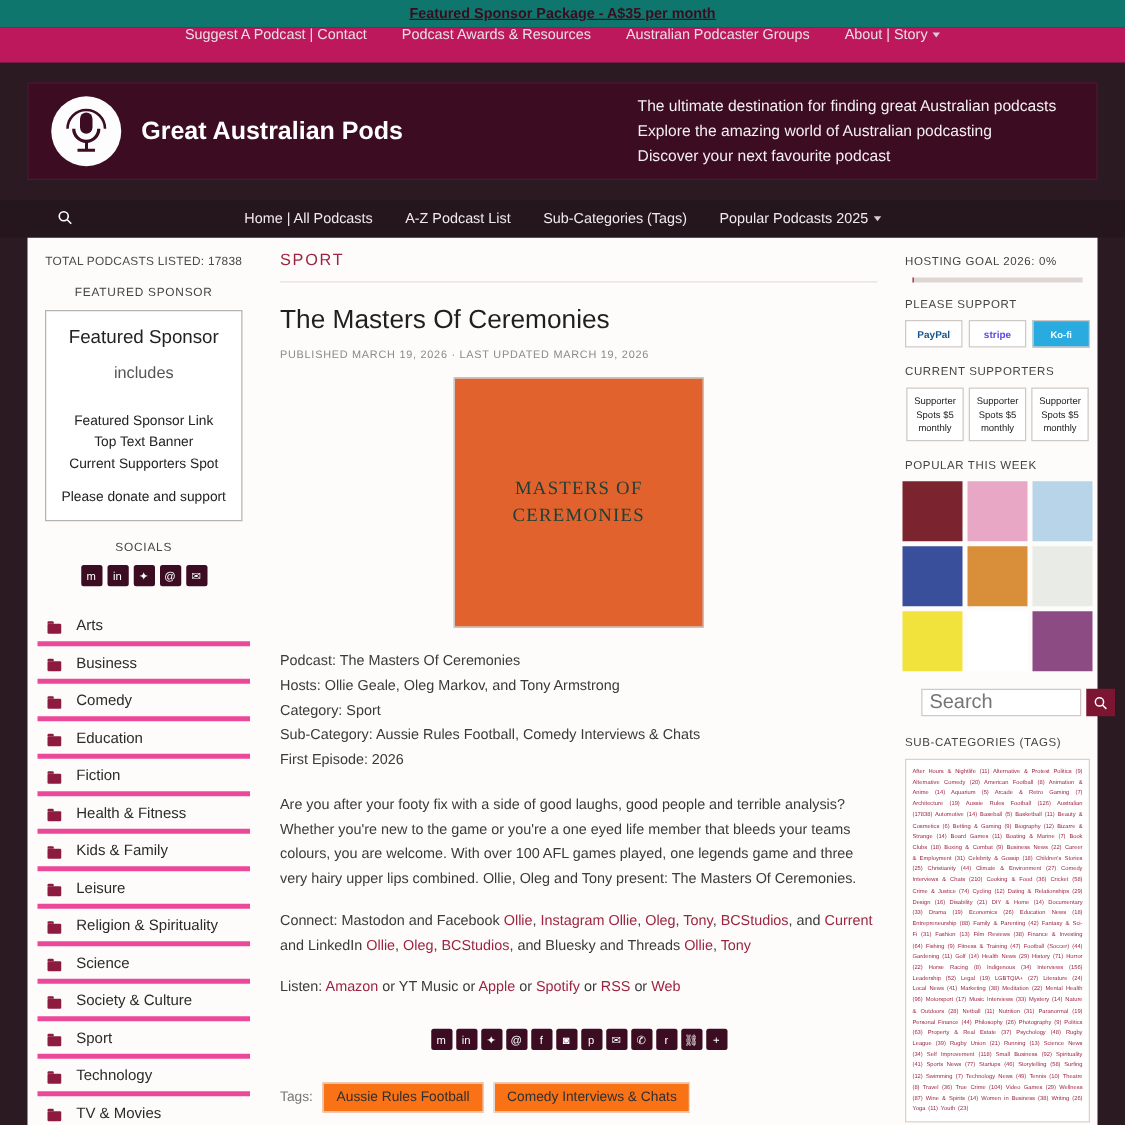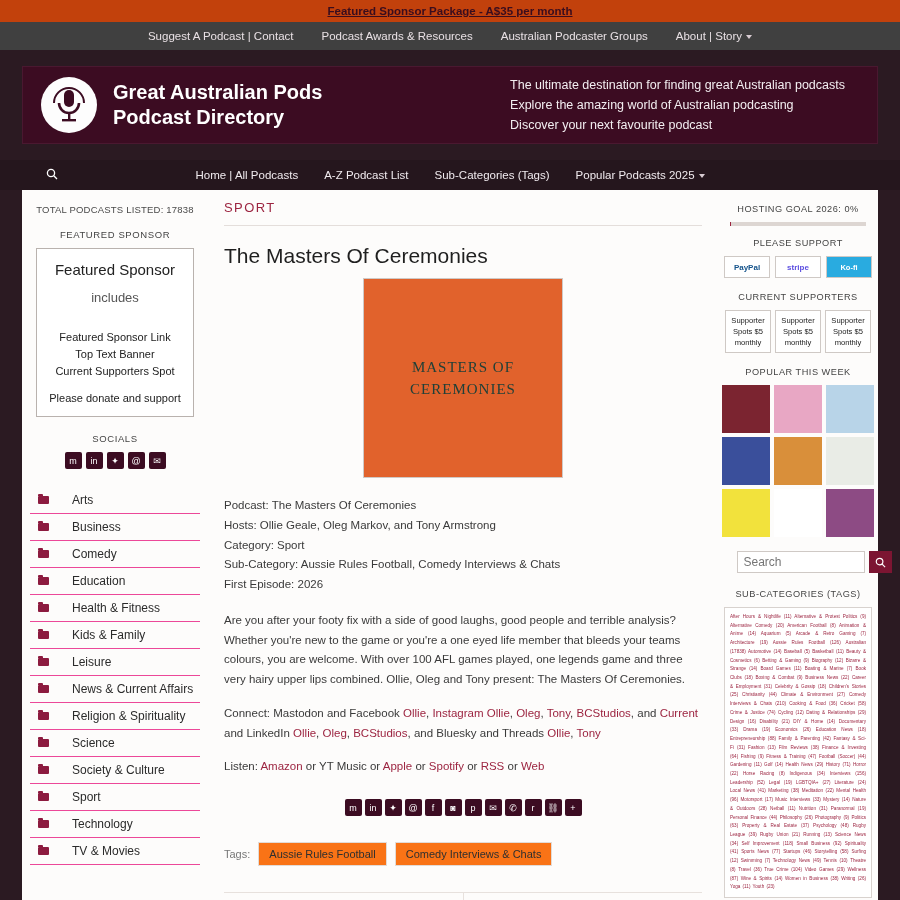--- a/index.html
+++ b/index.html
@@ -9,34 +9,34 @@
     background:#2b1a22;
     font-family:"Liberation Sans", sans-serif;
     font-size:12px;
     color:#333;
     overflow:hidden;
   }
   a { text-decoration:none; color:inherit; }
 
   
   .sponsor-bar {
-    background:#c2410c;
+    background:#0f766e;
     height:22px;
     display:flex; align-items:center; justify-content:center;
     font-size:11.5px;
   }
   .sponsor-bar .lnk {
     color:#3a0d1e; text-decoration:underline; font-weight:bold;
   }
 
   
   .topnav {
-    background:#404040;
+    background:#be185d;
     height:28px;
-    display:flex; align-items:center; justify-content:center;
+    display:flex; justify-content:center;
     gap:28px;
   }
   .topnav .item {
     color:#e8e0e4; font-size:11.5px; white-space:nowrap;
   }
   .caret {
     display:inline-block; margin-left:4px;
     border-left:3.5px solid transparent;
     border-right:3.5px solid transparent;
     border-top:4px solid #d9ccd3;
@@ -112,23 +112,23 @@
 
   .social-row { display:flex; justify-content:center; gap:4px; margin-top:4px; }
   .sq-ic {
     width:17px; height:17px; background:#3c0c22; color:#fff;
     font-size:9px; display:flex; align-items:center; justify-content:center;
     border-radius:2px;
   }
 
   .cat-list { margin-top:18px; }
   .cat-item {
-    display:flex; align-items:center; gap:23px;
+    display:flex; align-items:flex-end; gap:12px;
     padding:6px 6px 6px 8px;
-    border-bottom:1px solid #ec4899;
+    border-bottom:4px solid #ec4899;
     font-size:12px; color:#2b2b2b;
   }
   .folder {
     width:11px; height:8px; background:#8c1b3f; border-radius:1px;
     flex:0 0 auto; position:relative;
   }
   .folder::before {
     content:""; position:absolute; top:-2.5px; left:0;
     width:5px; height:2.5px; background:#8c1b3f; border-radius:1px 1px 0 0;
   }
@@ -175,21 +175,21 @@
     display:flex; border-top:1px solid #e7e1dd;
   }
   .pager .cell {
     flex:1; padding:14px 10px; text-align:center;
   }
   .pager .cell.left { border-right:1px solid #e7e1dd; position:relative; }
   .pager .k { font-size:8.5px; color:#9a9a9a; letter-spacing:1px; }
 
   
   .r-head {
-    text-align:center; font-size:9.2px; color:#444; letter-spacing:.5px;
+    font-size:9.2px; color:#444; letter-spacing:.5px;
     margin:4px 0 8px;
   }
   .progress { height:4px; background:#ddd6d2; margin:0 6px 12px; }
   .progress > i { display:block; height:100%; width:1%; background:#9c2440; }
 
   .pay-row { display:flex; justify-content:center; gap:5px; margin-bottom:14px; }
   .pay {
     width:46px; height:22px; border:1px solid #cfc9c5; background:#fff;
     display:flex; align-items:center; justify-content:center;
     font-size:8px; font-weight:bold;
@@ -206,21 +206,21 @@
 
   .pop-grid {
     display:grid; grid-template-columns:repeat(3, 48px);
     gap:4px; justify-content:center; margin-bottom:14px;
   }
   .pop-cell { width:48px; height:48px; background:#ccc; overflow:hidden; }
 
   .search-row { display:flex; gap:4px; justify-content:center; margin-bottom:16px; }
   .search-row input {
     width:128px; height:22px; border:1px solid #cfc9c5; background:#fff;
-    font-size:12px; padding:0 6px; font-family:"Liberation Sans", sans-serif;margin-left:32px;
+    font-size:16px; padding:0 6px; font-family:"Liberation Sans", sans-serif;margin-left:32px;
   }
   .search-btn {
     width:24px; height:22px; background:#7c1532; color:#fff;
     display:flex; align-items:center; justify-content:center; font-size:11px;
     border:none; cursor:pointer;
   }
 
   .tagcloud {
     border:1px solid #d8d2ce; background:#fff; padding:5px;
     font-size:4.6px; line-height:1.9; color:#9c2440; text-align:justify;
@@ -251,21 +251,20 @@
       <svg width="34" height="38" viewBox="0 0 34 38">
         <rect x="12" y="4" width="10" height="17" rx="5" fill="#3c0c22"></rect>
         <path d="M7 17 a10 10 0 0 0 20 0" stroke="#3c0c22" stroke-width="2.6" fill="none"></path>
         <rect x="16" y="27" width="2.4" height="7" fill="#3c0c22"></rect>
         <rect x="10" y="33" width="14" height="2.4" fill="#3c0c22"></rect>
         <path d="M2 17 a15 15 0 0 1 30 0" stroke="#3c0c22" stroke-width="2" fill="none"></path>
       </svg>
     </div>
     <div class="site-title">
       <div class="l1">Great Australian Pods</div>
-      <div class="l2">Podcast Directory</div>
     </div>
     <div class="tagline">
       <div>The ultimate destination for finding great Australian podcasts</div>
       <div>Explore the amazing world of Australian podcasting</div>
       <div>Discover your next favourite podcast</div>
     </div>
   </div>
 </div>
 
 <div class="mainnav">
@@ -318,33 +317,33 @@
       <a class="cat-item" href="#">
           <i class="folder"></i>
           <span>Comedy</span>
         </a>
       <a class="cat-item" href="#">
           <i class="folder"></i>
           <span>Education</span>
         </a>
       <a class="cat-item" href="#">
           <i class="folder"></i>
+          <span>Fiction</span>
+        </a>
+      <a class="cat-item" href="#">
+          <i class="folder"></i>
           <span>Health &amp; Fitness</span>
         </a>
       <a class="cat-item" href="#">
           <i class="folder"></i>
           <span>Kids &amp; Family</span>
         </a>
       <a class="cat-item" href="#">
           <i class="folder"></i>
           <span>Leisure</span>
-        </a>
-      <a class="cat-item" href="#">
-          <i class="folder"></i>
-          <span>News &amp; Current Affairs</span>
         </a>
       <a class="cat-item" href="#">
           <i class="folder"></i>
           <span>Religion &amp; Spirituality</span>
         </a>
       <a class="cat-item" href="#">
           <i class="folder"></i>
           <span>Science</span>
         </a>
       <a class="cat-item" href="#">
@@ -362,20 +361,21 @@
       <a class="cat-item" href="#">
           <i class="folder"></i>
           <span>TV &amp; Movies</span>
         </a>
     </div>
   </div>
 
   <div class="col-mid">
     <div class="kicker">SPORT</div>
     <h1 class="post-title">The Masters Of Ceremonies</h1>
+    <div class="post-meta">PUBLISHED MARCH 19, 2026 · LAST UPDATED MARCH 19, 2026</div>
 
     <div class="cover">
       <span>MASTERS OF CEREMONIES</span>
     </div>
 
     <div class="facts">
       <div>Podcast: The Masters Of Ceremonies</div>
       <div>Hosts: Ollie Geale, Oleg Markov, and Tony Armstrong</div>
       <div>Category: Sport</div>
       <div>Sub-Category: Aussie Rules Football, Comedy Interviews &amp; Chats</div>

